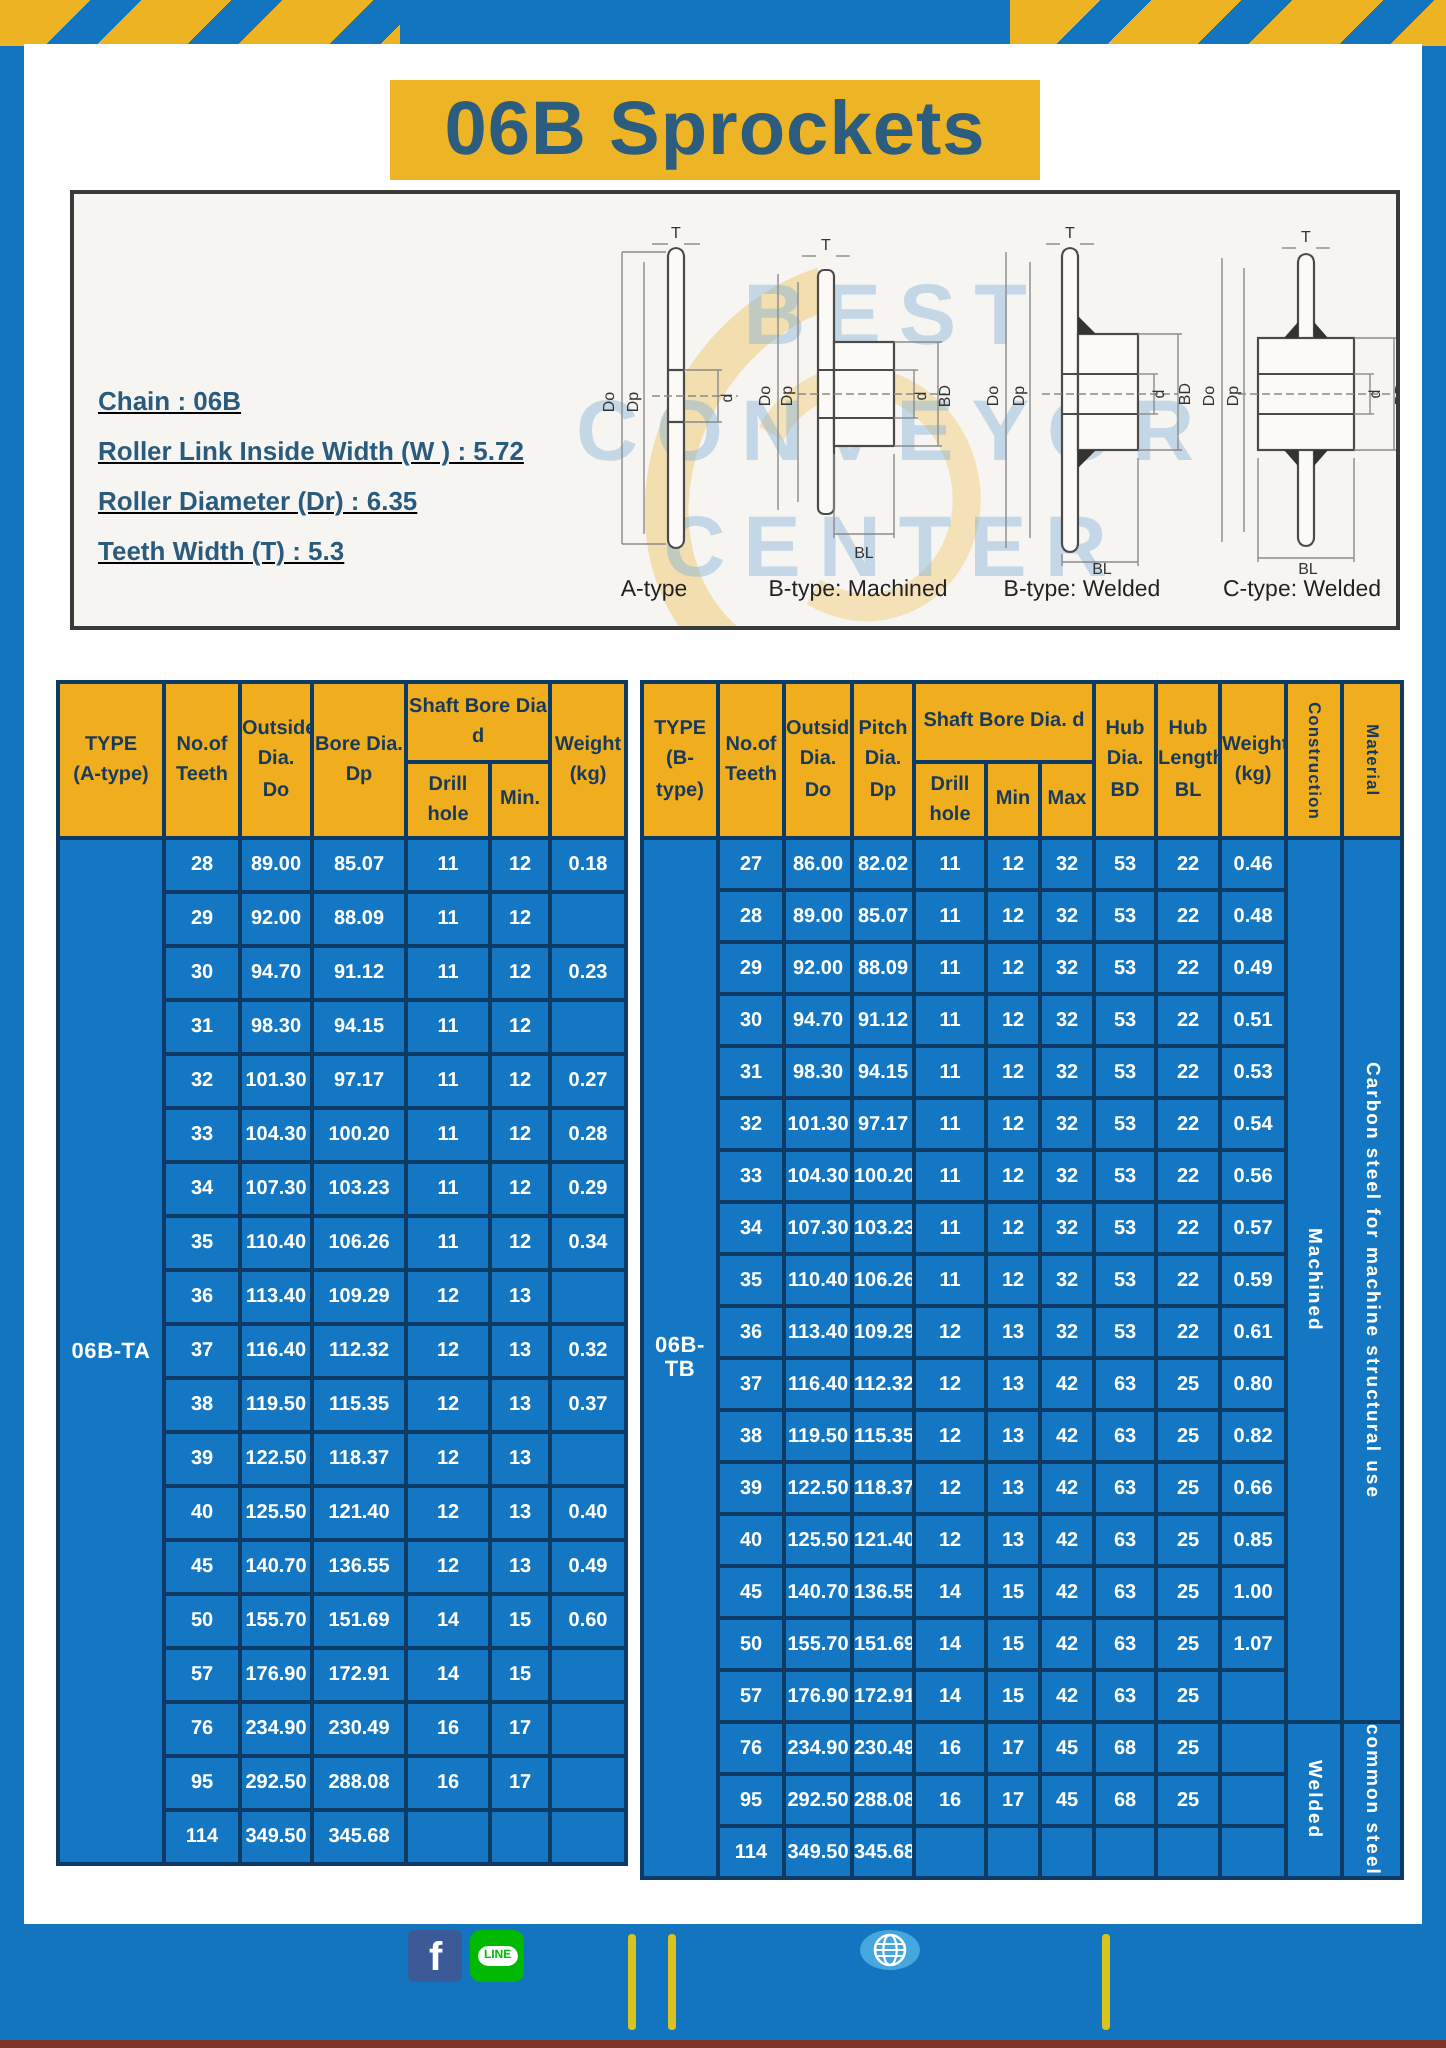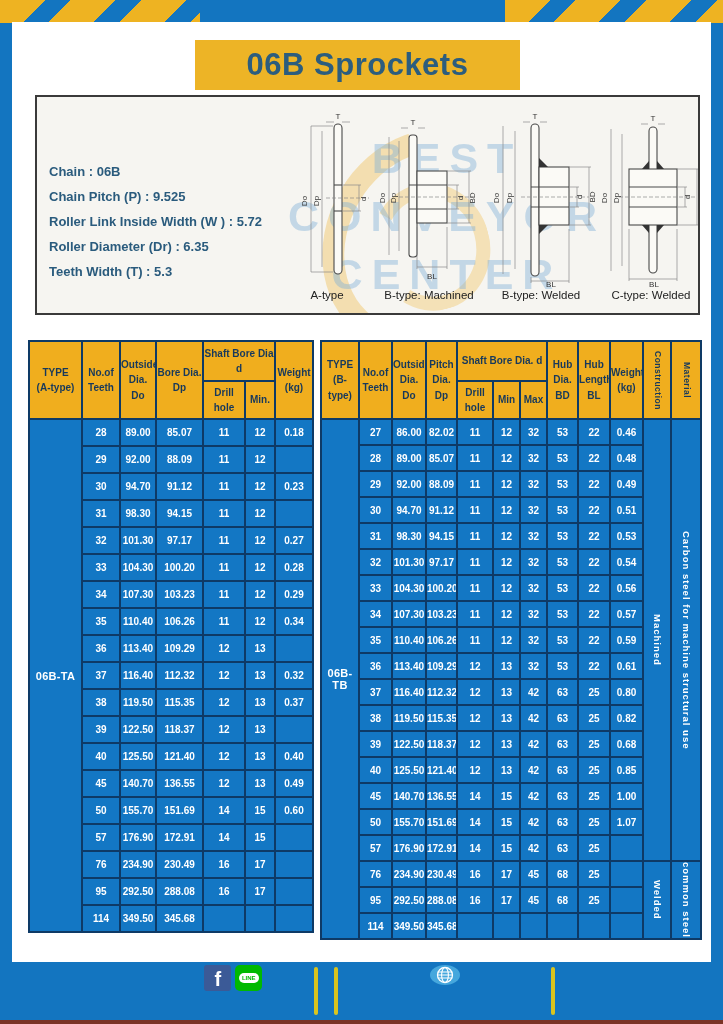--- a/index.html
+++ b/index.html
@@ -7,32 +7,32 @@
         font-family:"Liberation Sans",sans-serif;}
   
   .stripes{position:absolute;top:0;height:23px;
     background:repeating-linear-gradient(135deg,#eeb322 0 32px,transparent 32px 50px);}
   .stripes.left{left:0;width:200px;}
   .stripes.right{right:0;width:218px;}
   
   .card{position:absolute;left:12px;top:22px;width:699px;height:940px;background:#ffffff;}
   
   .title-banner{position:absolute;left:195px;top:40px;width:325px;height:50px;background:#edb426;
-    display:flex;align-items:center;justify-content:center;font-size:31px;font-weight:bold;
+    display:flex;align-items:center;justify-content:center;font-size:38px;font-weight:bold;
     color:#2c5d7e;letter-spacing:.5px;}
   
   .spec-box{position:absolute;left:35px;top:95px;width:665px;height:220px;border:2px solid #3a3a3a;
     background:#f6f5f1;box-sizing:border-box;display:flex;overflow:hidden;}
   .swirl1{position:absolute;left:290px;top:28px;width:150px;height:185px;border:22px solid rgba(238,180,50,.34);
     border-radius:50%;border-top-color:transparent;border-right-color:transparent;transform:rotate(30deg);}
   .swirl2{position:absolute;left:335px;top:86px;width:90px;height:100px;border:14px solid rgba(238,180,50,.30);
     border-radius:50%;border-left-color:transparent;transform:rotate(-15deg);}
   .wm{position:absolute;left:160px;top:32px;width:500px;text-align:center;pointer-events:none;
     color:rgba(125,175,215,.42);font-weight:bold;font-size:43px;letter-spacing:9px;line-height:58px;}
-  .spec-lines{padding:62px 0 0 12px;width:232px;flex:0 0 auto;position:relative;z-index:2;}
+  .spec-lines{padding:91px 0 0 12px;width:232px;flex:0 0 auto;position:relative;z-index:2;text-decoration:underline;}
   .spec-lines div{font-size:13px;font-weight:bold;color:#2a5b7d;line-height:25px;white-space:nowrap;}
   .figs{flex:1;display:flex;justify-content:space-between;padding:6px 8px 6px 0;position:relative;z-index:1;}
   figure{margin:0;display:flex;flex-direction:column;align-items:center;justify-content:flex-end;}
   figcaption{font-size:11.5px;color:#222;padding:2px 0 6px;white-space:nowrap;}
   .draw{stroke:#4a4a4a;stroke-width:1.1;fill:#fbfaf6;}
   .dim{stroke:#8a8a8a;stroke-width:.7;fill:none;}
   .dimtxt{font-size:8px;fill:#333;font-family:"Liberation Sans",sans-serif;}
   .weld{fill:#333;stroke:none;}
   
   table{border-collapse:collapse;table-layout:fixed;position:absolute;top:340px;}
@@ -75,21 +75,20 @@
   <div class="card"></div>
 
   <div class="title-banner">06B Sprockets</div>
 
   <div class="spec-box">
     <div class="swirl1"></div>
     <div class="swirl2"></div>
 
     <div class="spec-lines">
         <div>Chain  : 06B</div>
-        <div>Chain Pitch (P)  :  9.525</div>
         <div>Roller Link Inside Width (W )  :  5.72</div>
         <div>Roller Diameter (Dr)  : 6.35</div>
         <div>Teeth Width (T)  :  5.3</div>
       </div>
 
     <div class="figs">
 
       <figure>
         <svg width="92" height="176" viewBox="0 0 92 176">
           <text class="dimtxt" x="57" y="8" text-anchor="middle">T</text>
@@ -587,21 +586,21 @@
         </tr>
         <tr>
           <td>39</td>
           <td>122.50</td>
           <td>118.37</td>
           <td>12</td>
           <td>13</td>
           <td>42</td>
           <td>63</td>
           <td>25</td>
-          <td>0.68</td>
+          <td>0.66</td>
         </tr>
         <tr>
           <td>40</td>
           <td>125.50</td>
           <td>121.40</td>
           <td>12</td>
           <td>13</td>
           <td>42</td>
           <td>63</td>
           <td>25</td>

